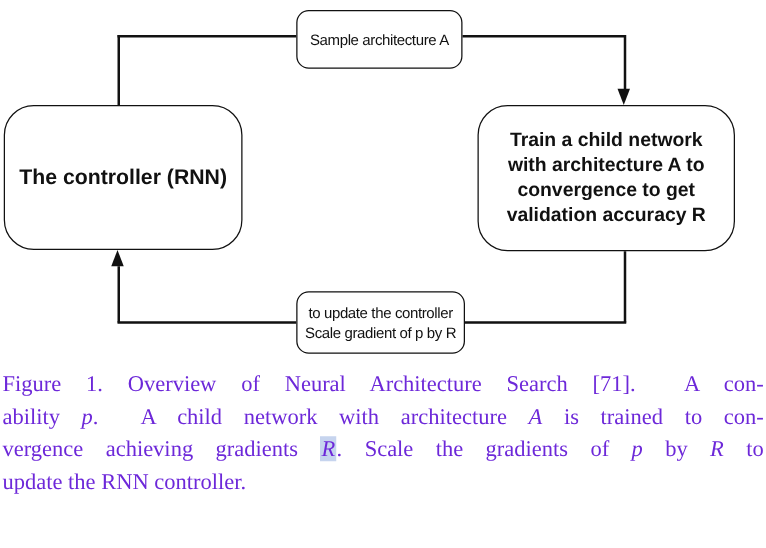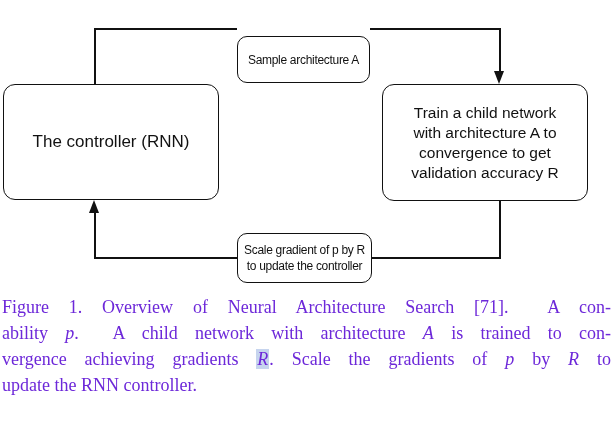--- a/index.html
+++ b/index.html
@@ -20,23 +20,23 @@
     border: 1.5px solid #111111;
     box-sizing: border-box;
     display: flex;
     flex-direction: column;
     align-items: center;
     justify-content: center;
     text-align: center;
     color: #111111;
   }
   .box-small { border-radius: 10px; font-size: 12px; line-height: 16px; letter-spacing: -0.3px; }
-  .box-large { border-radius: 12px; }
-  .box-sample   { left: 237px; top: 8px;   width: 133px; height: 47px; margin-top: 28px; }
-  .box-controller { left: 3px; top: 84px;  width: 216px; height: 116px; font-size: 17px; }
+  .box-large { border-radius: 24px; font-weight: bold; }
+  .box-sample   { left: 237px; top: 8px;   width: 133px; height: 47px; }
+  .box-controller { left: 3px; top: 84px;  width: 191px; height: 116px; font-size: 17px; }
   .box-train    { left: 382px; top: 84px;  width: 206px; height: 117px; font-size: 15.5px; line-height: 20px; }
   .box-scale    { left: 237px; top: 233px; width: 135px; height: 50px; }
   .seg-a-vert  { left: 94px;  top: 28px;  width: 1.5px; height: 56px; }
   .seg-a-horiz { left: 94px;  top: 28px;  width: 143px; height: 1.5px; }
   .seg-b-horiz { left: 370px; top: 28px;  width: 130px; height: 1.5px; }
   .seg-b-vert  { left: 499px; top: 28px;  width: 1.5px; height: 44px; }
   .seg-c-vert  { left: 499px; top: 201px; width: 1.5px; height: 57px; }
   .seg-c-horiz { left: 372px; top: 257px; width: 129px; height: 1.5px; }
   .seg-d-horiz { left: 94px;  top: 257px; width: 143px; height: 1.5px; }
   .seg-d-vert  { left: 94px;  top: 213px; width: 1.5px; height: 45px; }
@@ -94,22 +94,22 @@
     </div>
 
     <div class="box box-large box-train">
       <div>Train a child network</div>
       <div>with architecture A to</div>
       <div>convergence to get</div>
       <div>validation accuracy R</div>
     </div>
 
     <div class="box box-small box-scale">
+      <div>to update the controller</div>
       <div>Scale gradient of p by R</div>
-      <div>to update the controller</div>
     </div>
   </div>
 
   <div class="caption">
     <div class="cap-line"><span>Figure 1. Overview of Neural Architecture Search [71].&nbsp; A con-</span></div>
     <div class="cap-line"><span>ability </span><span class="math">p</span><span>.&nbsp; A child network with architecture </span><span class="math">A</span><span> is trained to con-</span></div>
     <div class="cap-line"><span>vergence achieving gradients </span><span class="math hl">R</span><span>. Scale the gradients of </span><span class="math">p</span><span> by </span><span class="math">R</span><span> to</span></div>
     <div class="cap-line last"><span>update the RNN controller.</span></div>
   </div>
 

